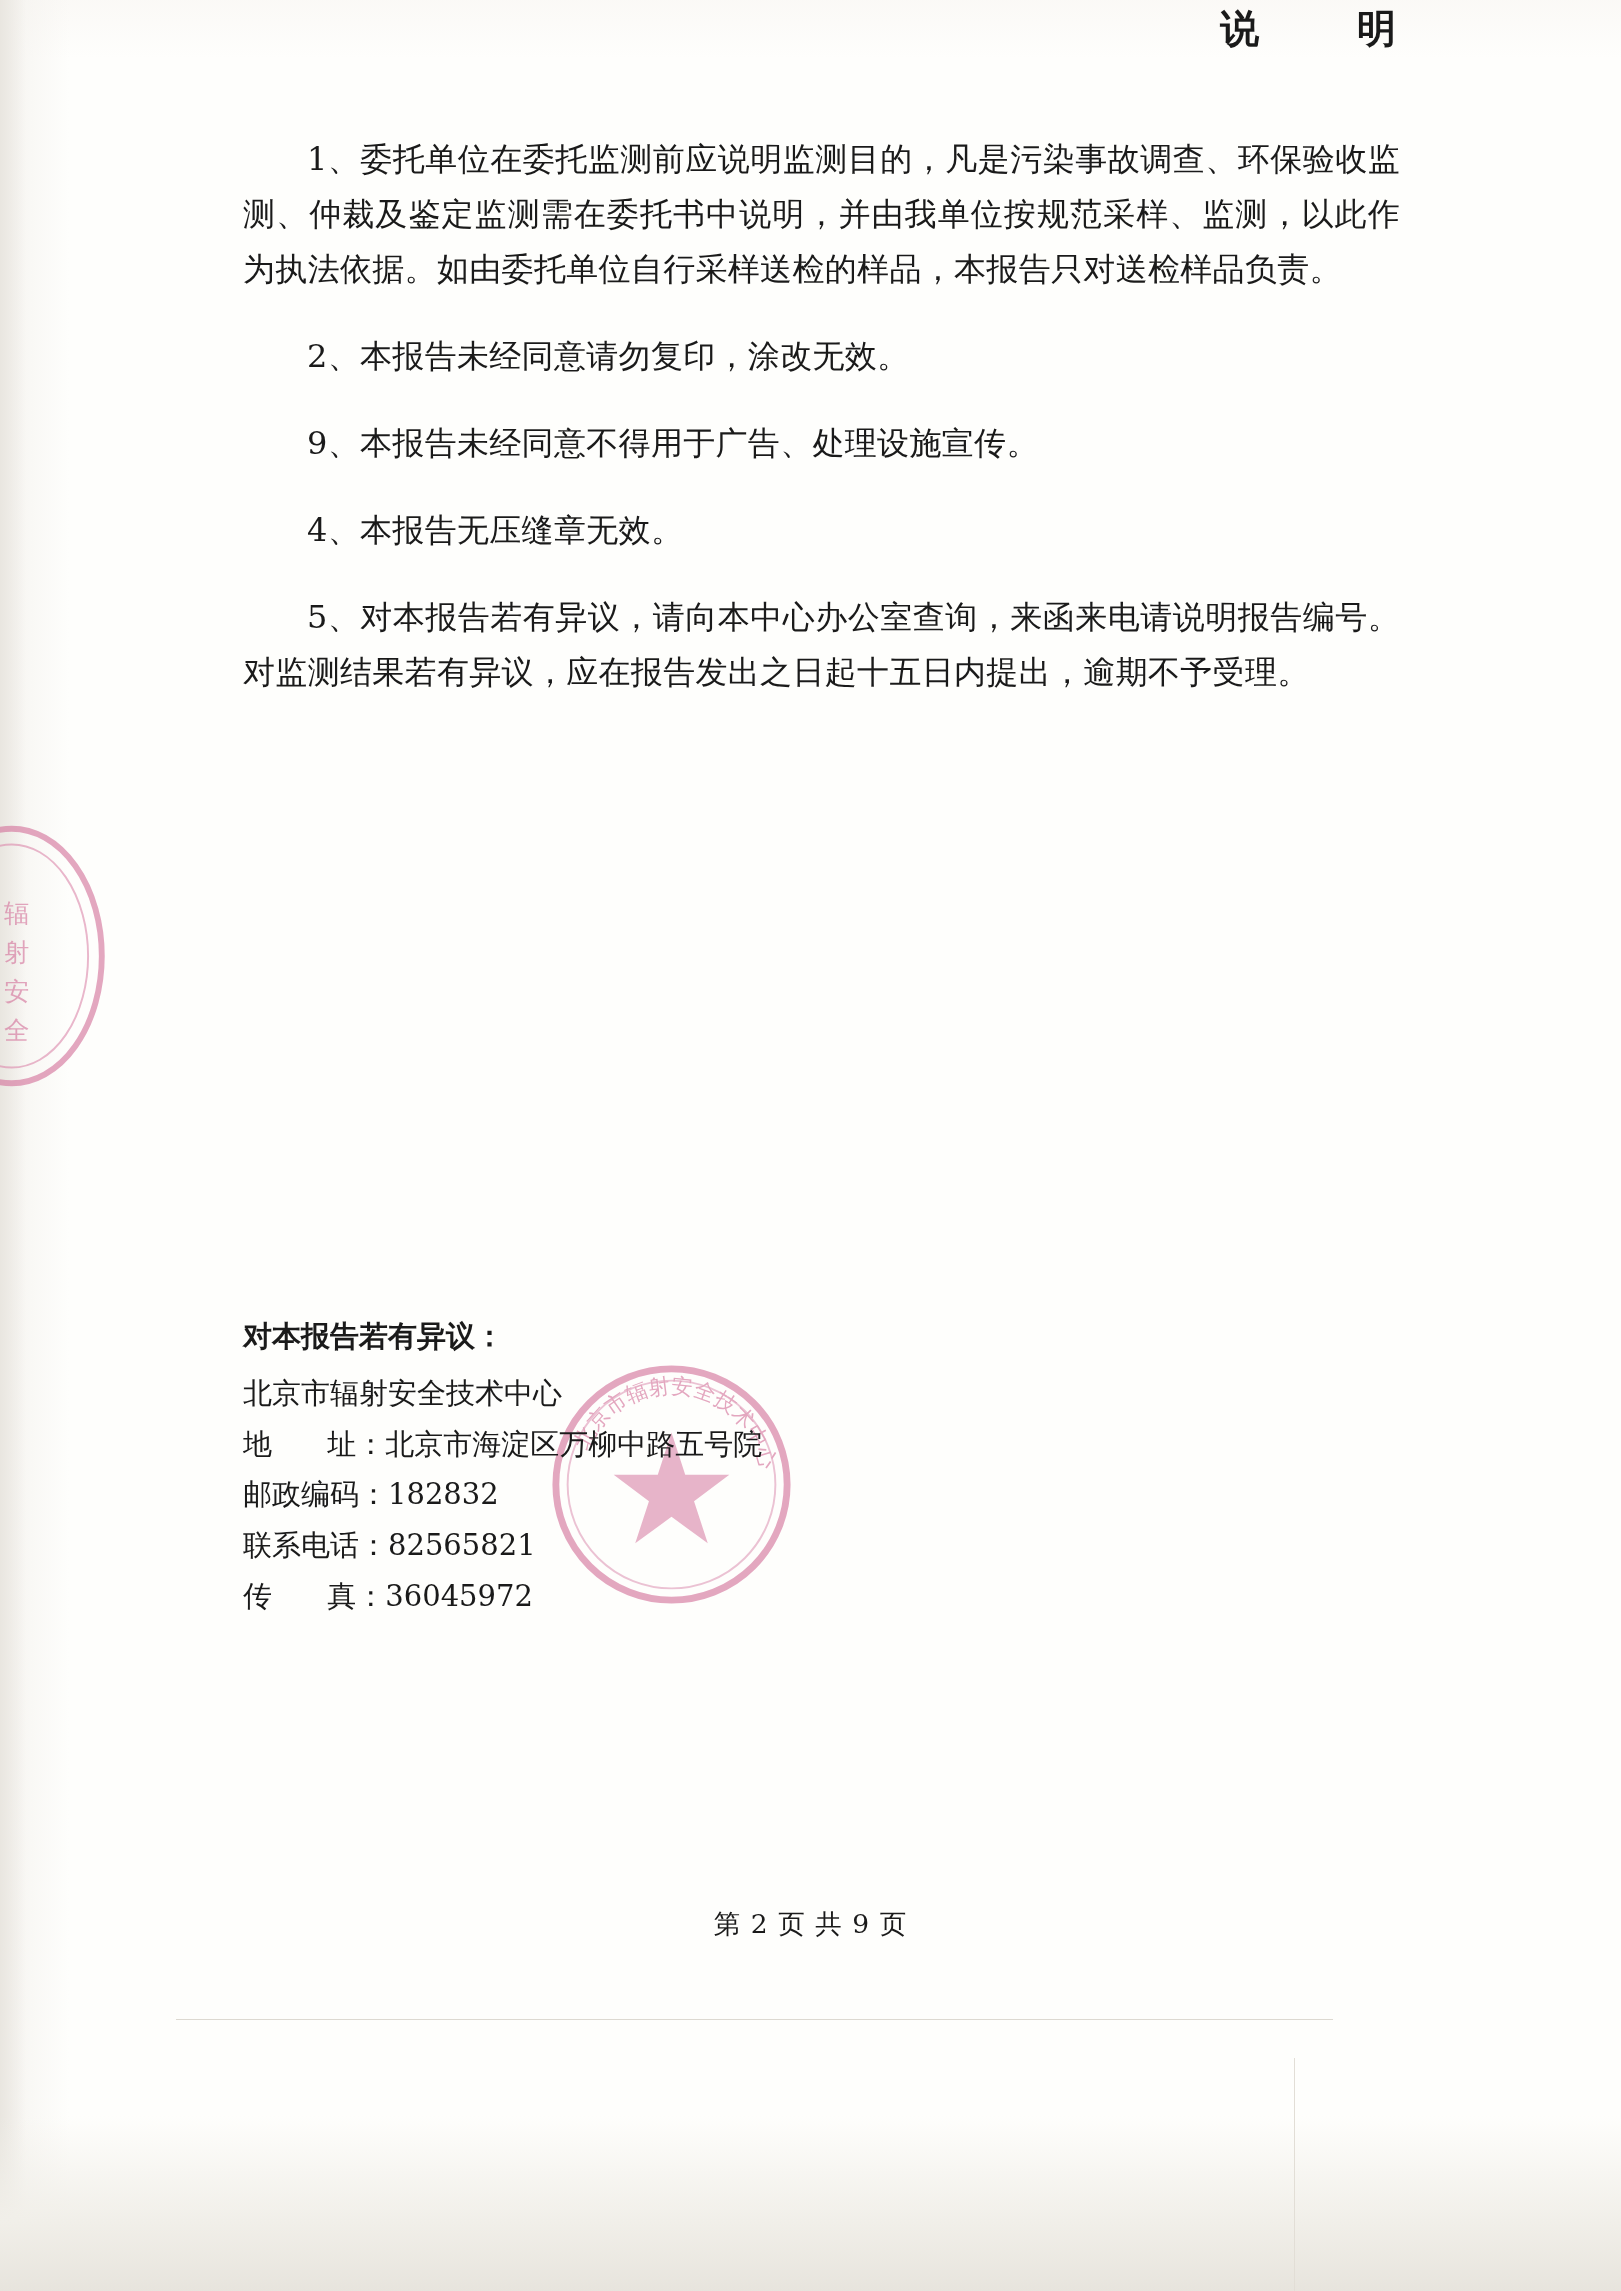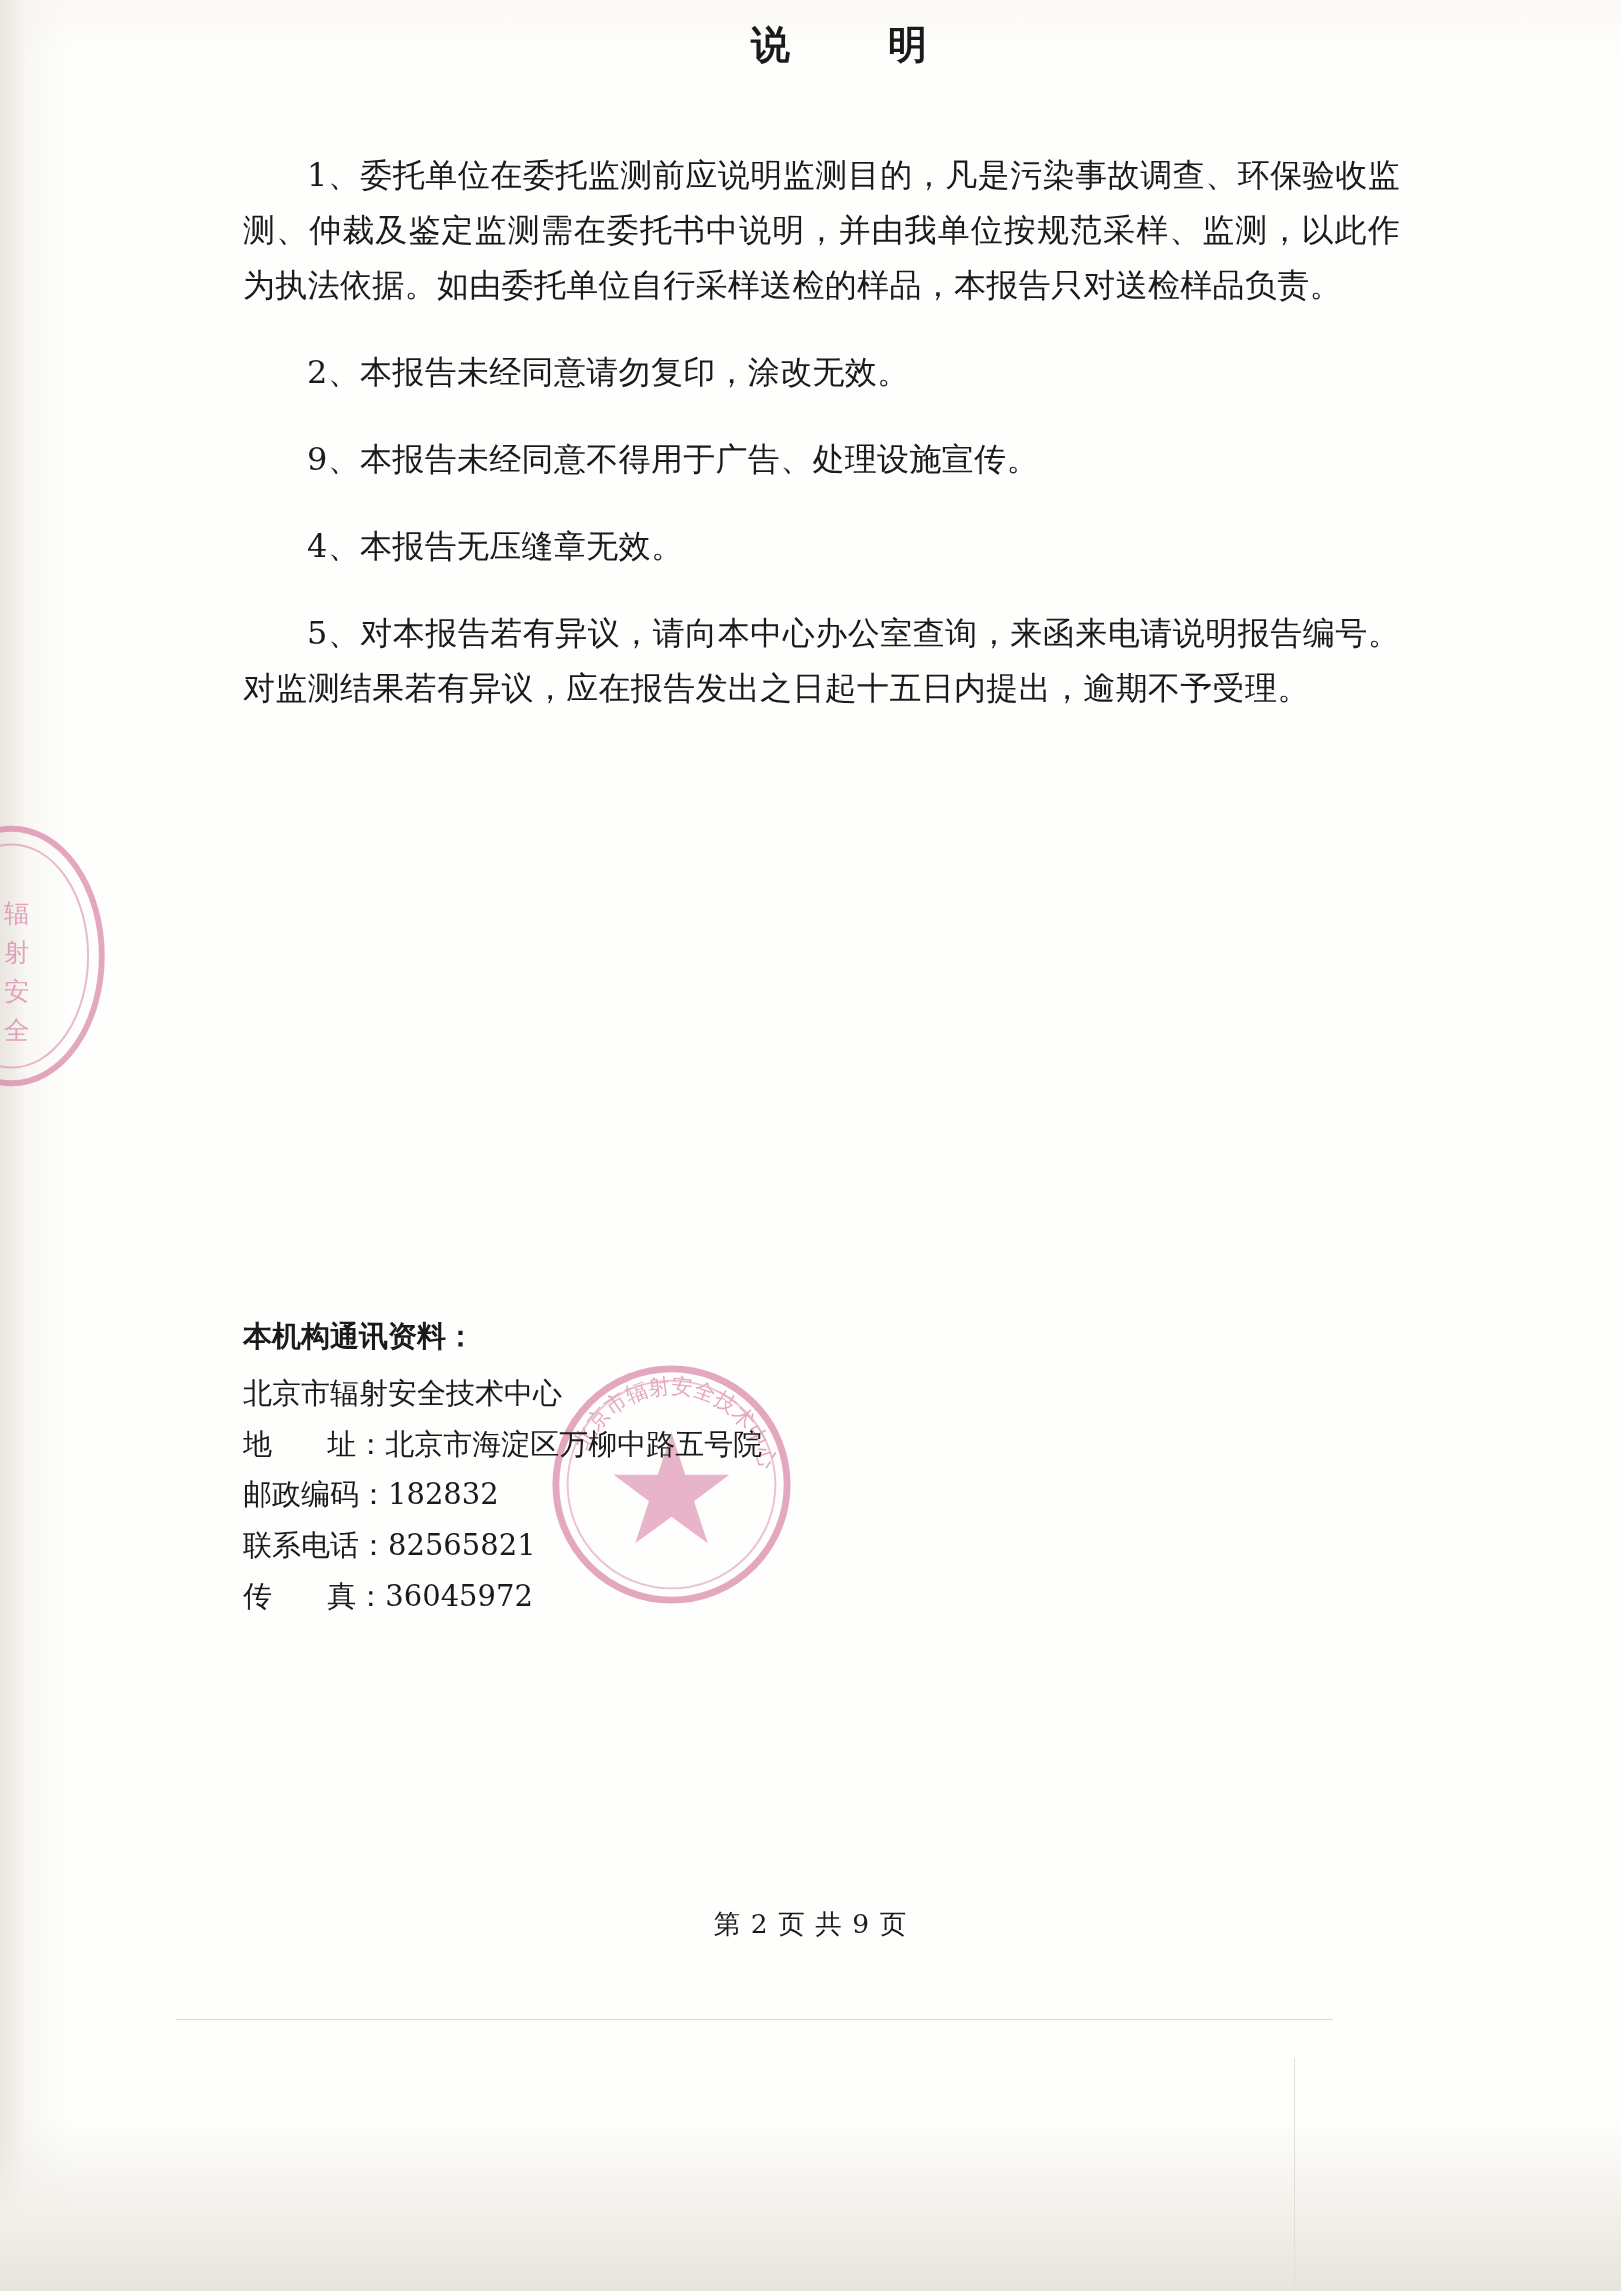--- a/index.html
+++ b/index.html
@@ -66,25 +66,25 @@
 
   
   .content {
     position: absolute;
     left: 243px;
     top: 0;
     width: 1157px;
   }
 
   .doc-title {
-    text-align: center;
+    text-align: right;
     font-size: 39px;
     font-weight: bold;
     letter-spacing: 0.1em;
-    padding-top: 18px;
+    padding-top: 2px;
     margin-left: 39px;
     font-family: "DejaVu Sans", "Liberation Sans", sans-serif;
   }
   .doc-title .sp {
     display: inline-block;
     width: 94px;
   }
 
   .clauses {
     margin-top: 76px;
@@ -187,21 +187,21 @@
     <div class="clauses">
       <p class="clause">1、委托单位在委托监测前应说明监测目的，凡是污染事故调查、环保验收监测、仲裁及鉴定监测需在委托书中说明，并由我单位按规范采样、监测，以此作为执法依据。如由委托单位自行采样送检的样品，本报告只对送检样品负责。</p>
       <p class="clause">2、本报告未经同意请勿复印，涂改无效。</p>
       <p class="clause">9、本报告未经同意不得用于广告、处理设施宣传。</p>
       <p class="clause">4、本报告无压缝章无效。</p>
       <p class="clause">5、对本报告若有异议，请向本中心办公室查询，来函来电请说明报告编号。对监测结果若有异议，应在报告发出之日起十五日内提出，逾期不予受理。</p>
     </div>
   </div>
 
   <div class="contact-block">
-    <div class="contact-heading">本机构通讯资料：</div>
+    <div class="contact-heading">对本报告若有异议：</div>
     <div class="contact-line">北京市辐射安全技术中心</div>
     <div class="contact-line">地      址：北京市海淀区万柳中路五号院</div>
     <div class="contact-line">邮政编码：182832</div>
     <div class="contact-line">联系电话：82565821</div>
     <div class="contact-line">传      真：36045972</div>
   </div>
 
   <div class="footer">第 2 页  共 9 页</div>
 </div>
 

